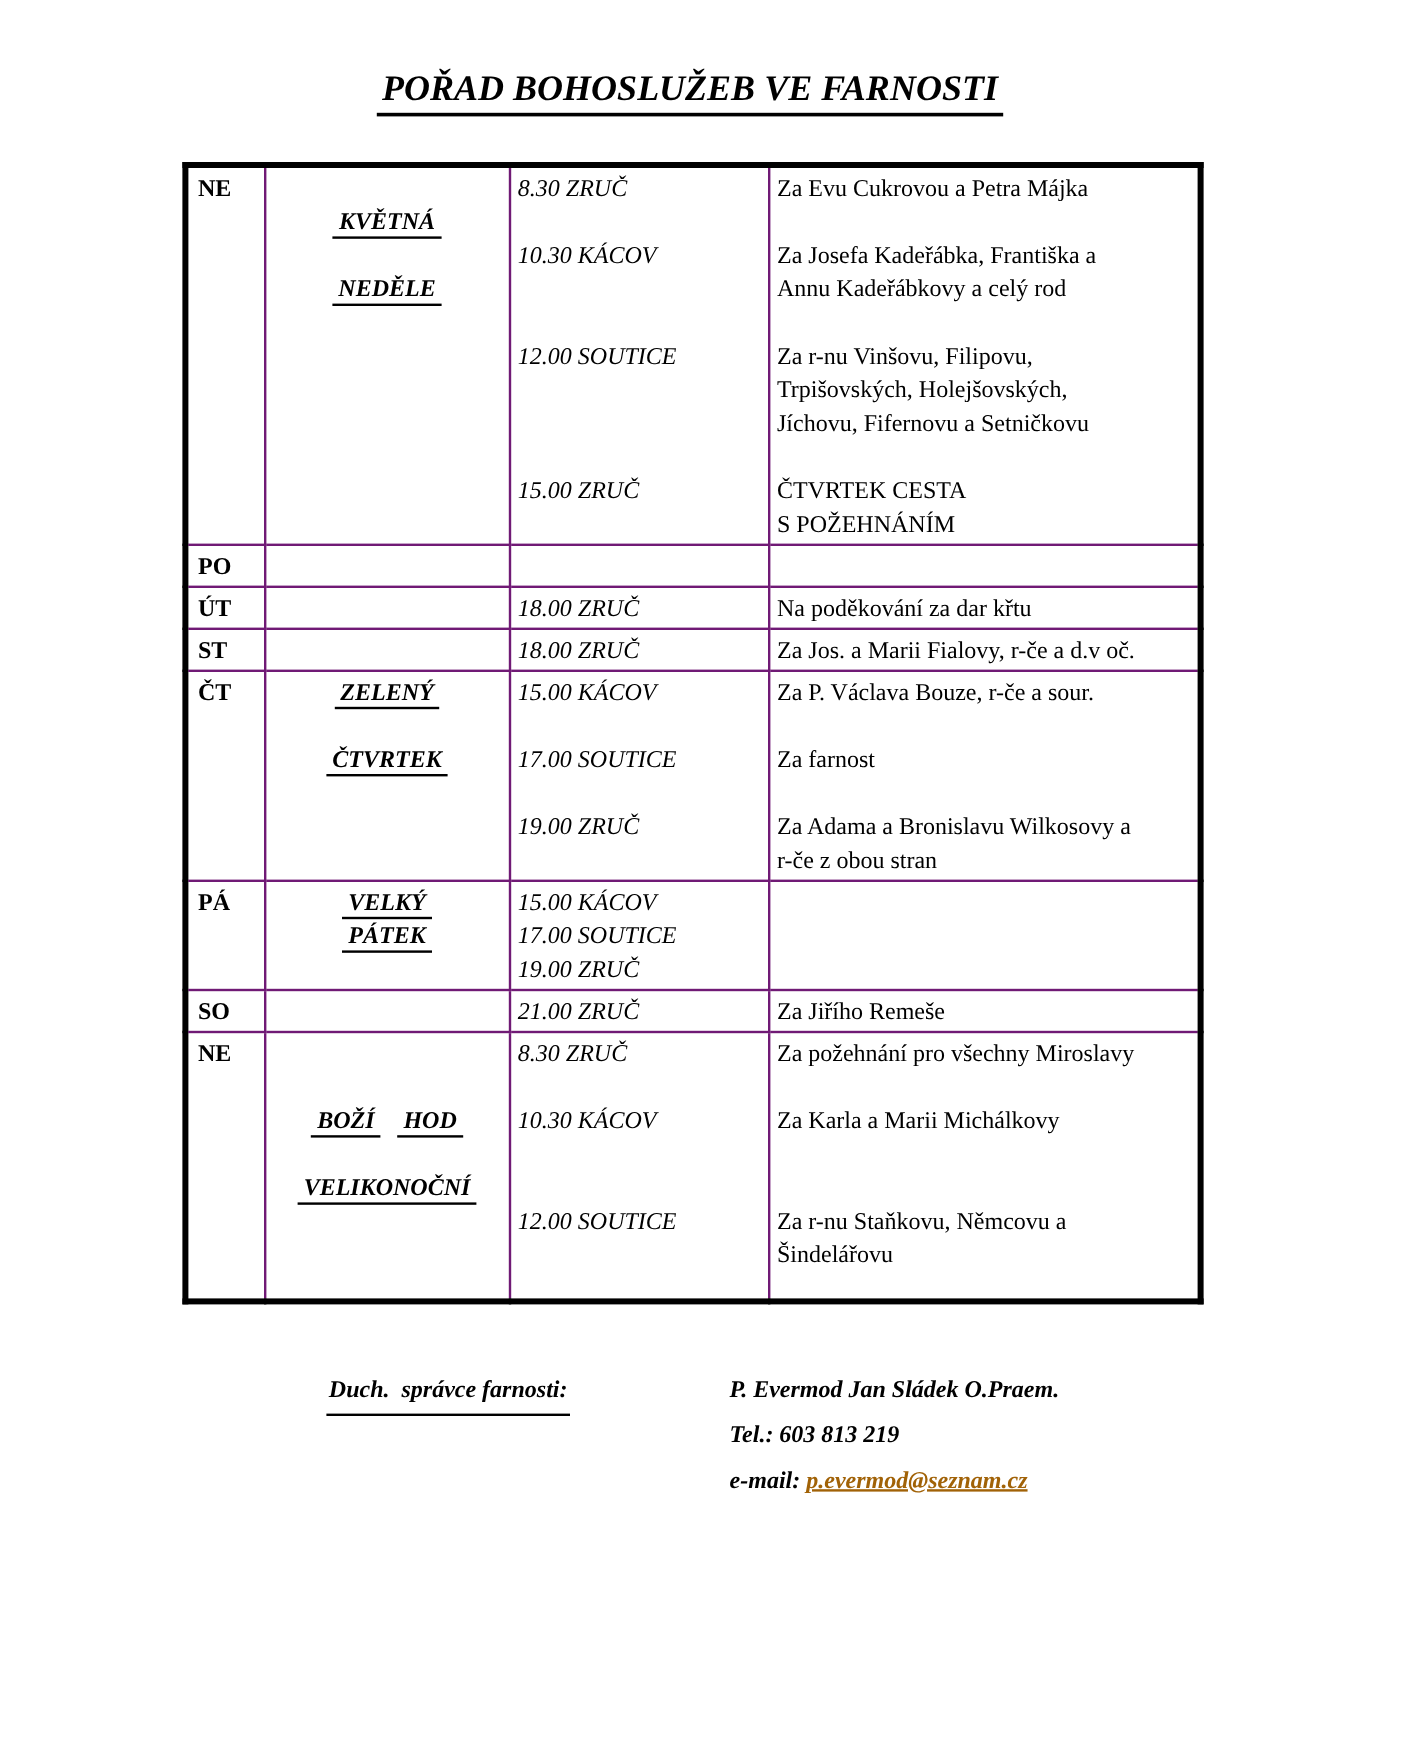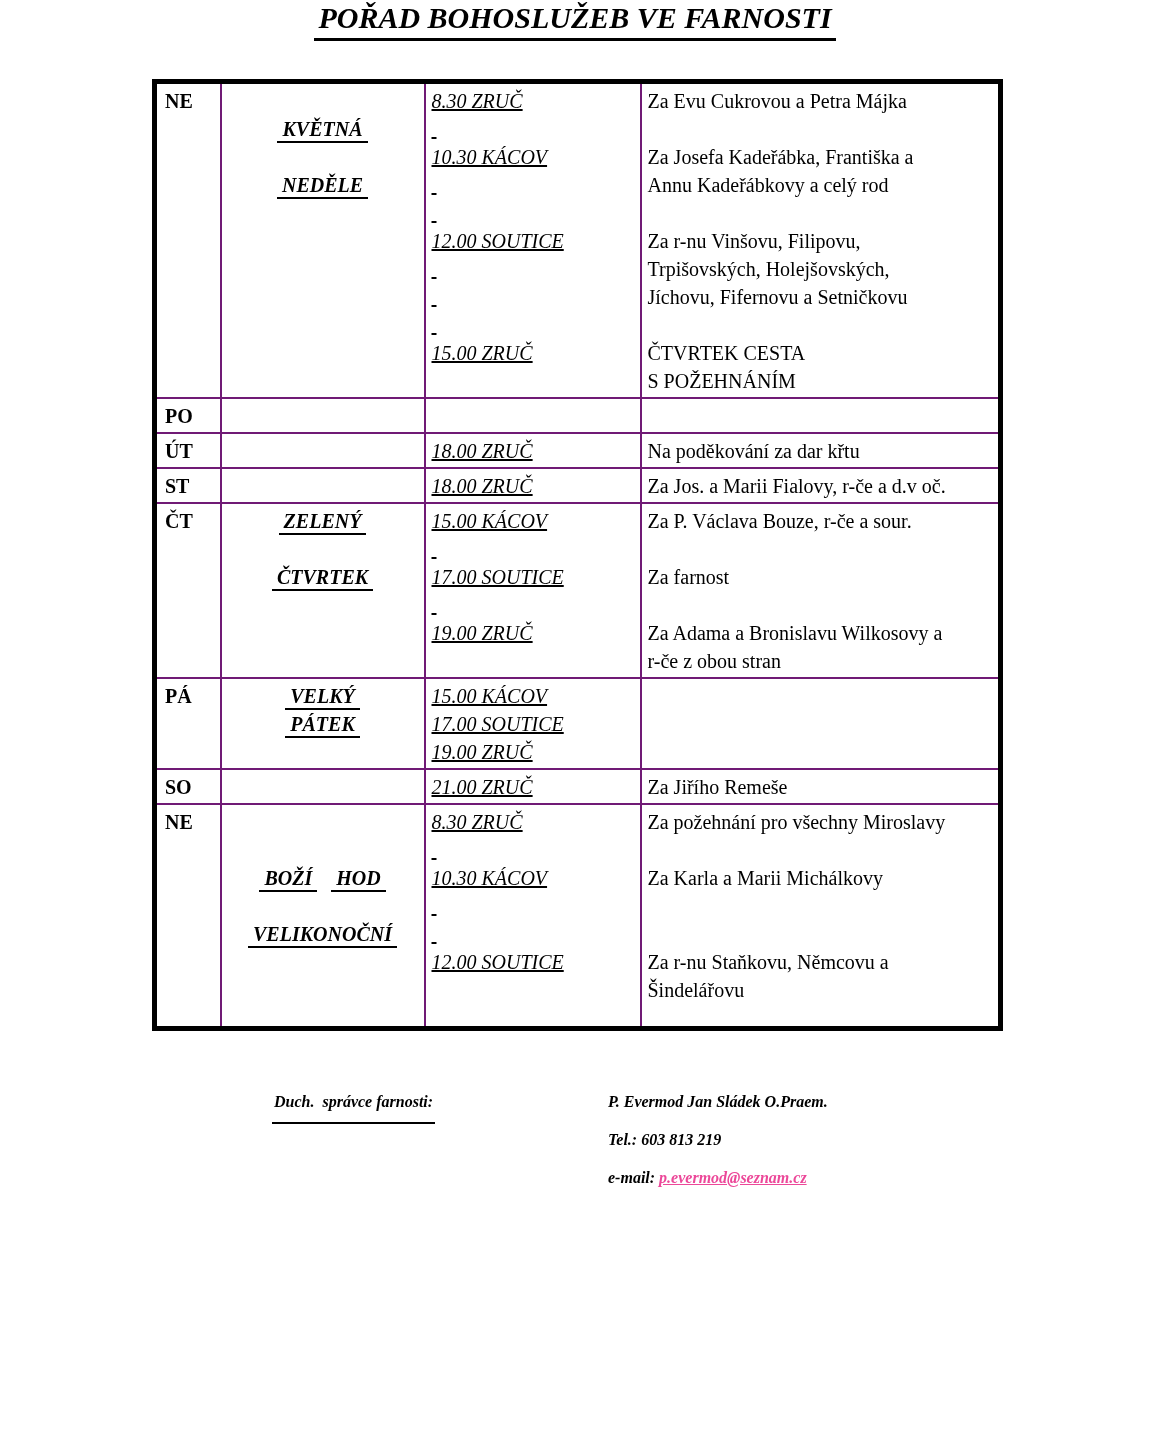--- a/index.html
+++ b/index.html
@@ -16,20 +16,21 @@
     background: #ffffff;
     overflow: hidden;
   }
   .content {
     margin-left: 152px;
     width: 846px;
   }
 
   
   header.doc-header {
+    padding-top: 56px;
     text-align: center;
   }
   .title {
     margin: 0 0 38px 0;
     font-size: 30px;
     line-height: 36px;
     font-weight: bold;
     font-style: italic;
   }
   .title .u {
@@ -53,21 +54,21 @@
     vertical-align: top;
     padding: 3px 6px 2px 6px;
     font-size: 20px;
     line-height: 28px;
     overflow: hidden;
   }
   .c-day {
     font-weight: bold;
     padding-left: 8px !important;
   }
-  .c-time { font-style: italic; text-decoration: underline; }
+  .c-time { font-style: italic; }
   .c-intent { }
   .line { height: 28px; white-space: nowrap; }
   .c-name .line {
     text-align: center;
   }
   .c-name .w {
     display: inline-block;
     font-weight: bold;
     font-style: italic;
     border-bottom: 2px solid #000;
@@ -85,36 +86,36 @@
   .r6 { height: 34px;  }
   .r7 { height: 224px; }
 
   
   footer.doc-footer {
     display: flex;
     align-items: flex-start;
     margin: 52px 0 0 120px;
     font-weight: bold;
     font-style: italic;
-    font-size: 16px;
+    font-size: 20px;
     line-height: 38px;
   }
   .f-label { width: 336px; }
   .f-label .u {
     display: inline-block;
     border-bottom: 2px solid #000;
     padding: 0 2px 1px 2px;
     white-space: pre-wrap;
   }
   .f-values { }
   .email {
     text-decoration: underline;
     font-weight: bold;
     font-style: italic;
-    color: #ec4899;
+    color: #a16207;
   }
 </style>
 </head>
 <body>
 
 <div class="page">
   <div class="content">
 
     <header class="doc-header">
       <h1 class="title t1"><span class="u">POŘAD BOHOSLUŽEB VE FARNOSTI</span></h1>

